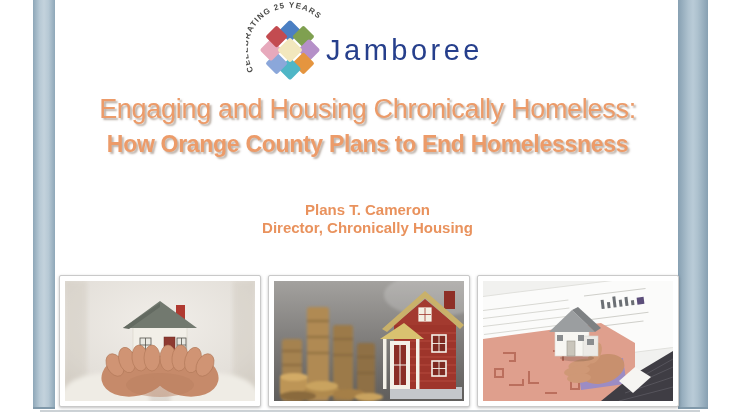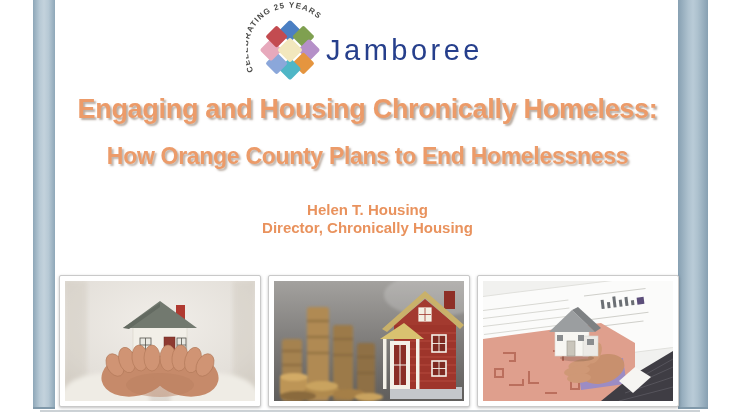--- a/index.html
+++ b/index.html
@@ -17,25 +17,25 @@
     left:678px; width:30px;
     background:linear-gradient(90deg,#87a0b2 0%,#aec2cf 35%,#b9cbd7 50%,#aec2cf 65%,#87a0b2 100%);
     border-bottom:2px solid #8099aa;
   }
   .bottom-edge { position:absolute; left:40px; top:410px; width:660px; height:2px; background:#ccd2d6; }
 
   .logo { position:absolute; left:246px; top:0; width:240px; height:96px; }
 
   .title-block { position:absolute; left:20px; right:20px; top:94px; text-align:center; color:#ec9b69; }
   .title-line1 {
-    display:block; font-size:27px; font-weight:bold; letter-spacing:-0.3px;
+    display:block; font-size:27px; font-weight:normal; letter-spacing:-0.3px;
     text-shadow:2px 2px 2px rgba(130,105,88,0.55);
   }
   .title-line2 {
-    display:block; font-size:23px; font-weight:bold; margin-top:18px; letter-spacing:-0.3px;
+    display:block; font-size:23px; font-weight:bold; margin-top:6px; letter-spacing:-0.3px;
     text-shadow:2px 2px 2px rgba(130,105,88,0.5);
   }
 
   .presenter-block {
     position:absolute; left:0; right:0; top:201px; text-align:center;
     color:#e9925d; font-weight:bold; font-size:15px; line-height:18px;
   }
 
   .photos { position:absolute; top:275px; left:59px; display:flex; gap:7px; }
   .photo-frame {
@@ -93,21 +93,21 @@
       <text x="80" y="60" font-size="29" letter-spacing="3.5" fill="#263f8c">Jamboree</text>
     </svg>
   </div>
 
   <h1 class="title-block" style="margin:0; font-weight:normal;">
     <span class="title-line1">Engaging and Housing Chronically Homeless:</span>
     <span class="title-line2">How Orange County Plans to End Homelessness</span>
   </h1>
 
   <div class="presenter-block">
-    <div>Helen T. Housing</div>
+    <div>Plans T. Cameron</div>
     <div>Director, Chronically Housing</div>
   </div>
 
   <div class="photos">
 
     <figure class="photo-frame" aria-label="Cupped hands holding a small model house with gray roof and red chimney">
       <svg viewBox="0 0 190 120">
         <defs>
           <radialGradient id="p1bg" cx="50%" cy="35%" r="75%">
             <stop offset="0%" stop-color="#f1eee9"></stop>

